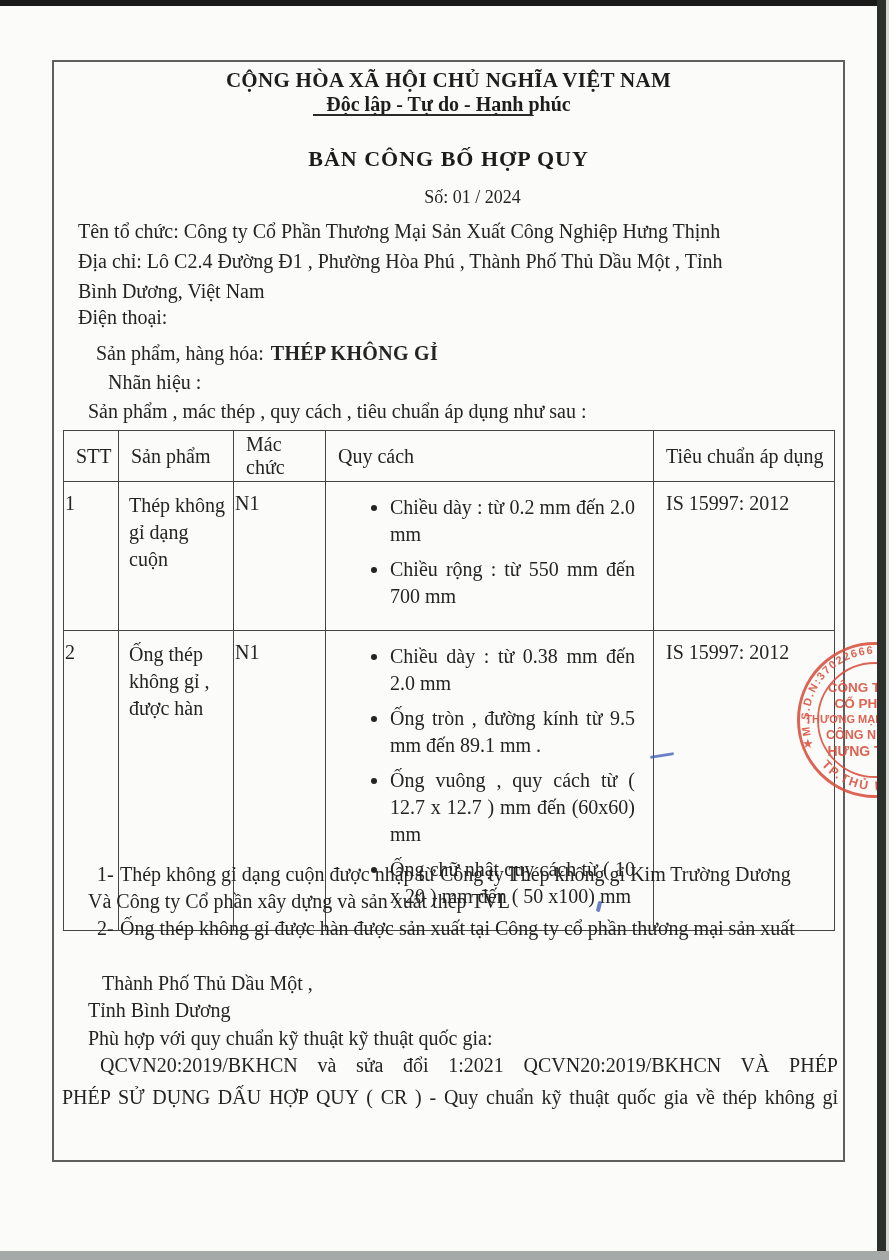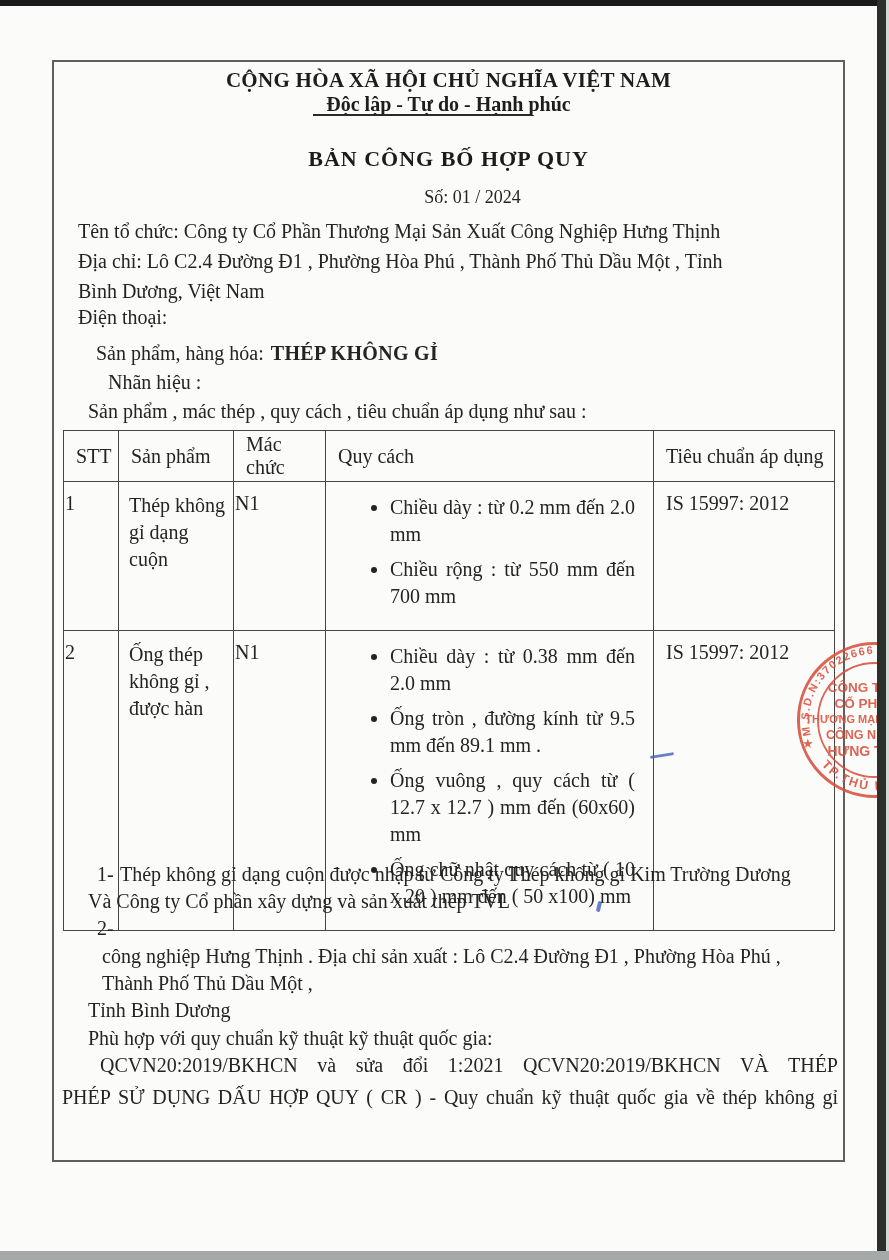--- a/index.html
+++ b/index.html
@@ -122,25 +122,25 @@
         </td>
         <td class="c-standard">IS 15997: 2012</td>
       </tr>
     </tbody>
   </table>
 
   <div class="line" style="left:97px;  top:863px;">1-</div>
   <div class="line" style="left:120px; top:863px;">Thép không gỉ dạng cuộn được nhập từ Công ty Thép không gỉ Kim Trường Dương</div>
   <div class="line" style="left:88px;  top:890px;">Và Công ty Cổ phần xây dựng và sản xuất thép TVL</div>
   <div class="line" style="left:97px;  top:917px;">2-</div>
-  <div class="line" style="left:102px; top:945px;">công nghiệp Hưng Thịnh . Địa chỉ sản xuất : Lô C2.4 Đường Đ1 , Phường Hòa Phú ,</div>
+  <div class="line" style="left:120px; top:917px;">Ống thép không gỉ được hàn được sản xuất tại Công ty cổ phần thương mại sản xuất</div>
   <div class="line" style="left:102px; top:972px;">Thành Phố Thủ Dầu Một ,</div>
   <div class="line" style="left:88px;  top:999px;">Tỉnh Bình Dương</div>
   <div class="line" style="left:88px;  top:1027px;">Phù hợp với quy chuẩn kỹ thuật kỹ thuật quốc gia:</div>
-  <div class="reg-just" style="left:100px; top:1054px; width:738px;">QCVN20:2019/BKHCN và sửa đổi 1:2021 QCVN20:2019/BKHCN VÀ THÉP</div>
+  <div class="reg-just" style="left:100px; top:1054px; width:738px;">QCVN20:2019/BKHCN và sửa đổi 1:2021 QCVN20:2019/BKHCN VÀ PHÉP</div>
   <div class="reg-just" style="left:62px;  top:1086px; width:776px;">PHÉP SỬ DỤNG DẤU HỢP QUY ( CR ) - Quy chuẩn kỹ thuật quốc gia về thép không gỉ</div>
 
   <svg class="stamp" viewBox="0 0 210 210">
     <defs>
       <path id="arcTop" d="M 41.3 122.1 A 66 66 0 1 1 159 142.9" fill="none"></path>
       <path id="arcBottom" d="M 47.7 145.2 A 70 70 0 0 0 162.3 145.2" fill="none"></path>
     </defs>
     <circle cx="105" cy="105" r="76.5" fill="none" stroke="#d9503e" stroke-width="3"></circle>
     <circle cx="105" cy="105" r="57" fill="none" stroke="#d9503e" stroke-width="1.8"></circle>
     <text font-size="11" font-weight="bold" letter-spacing="1.5">

